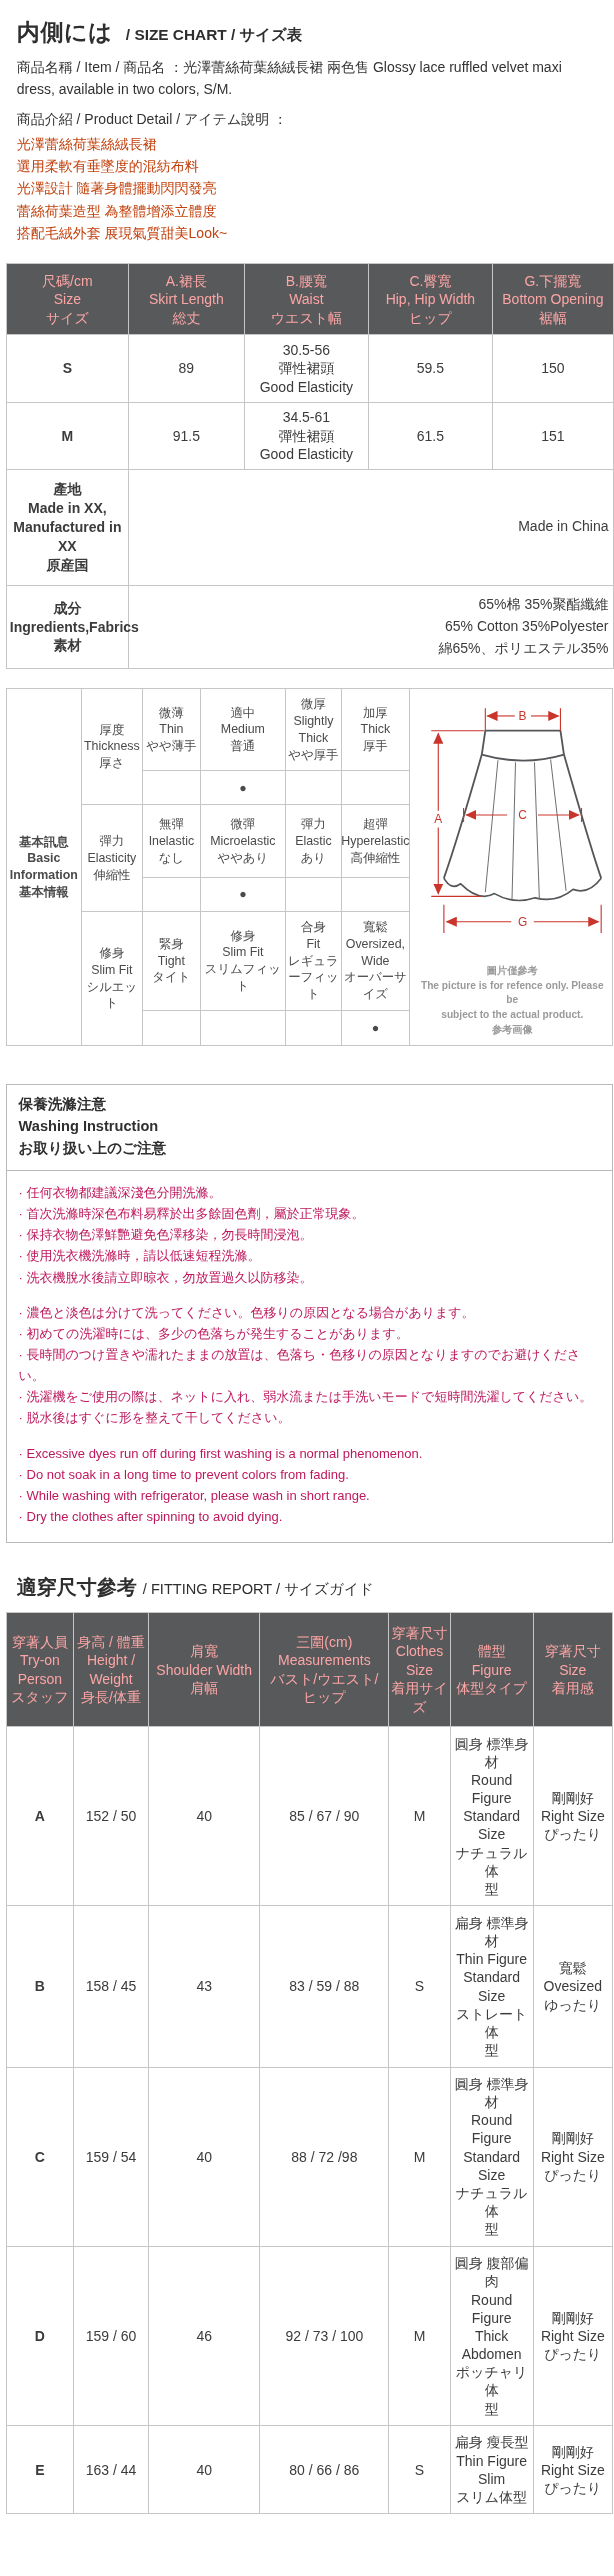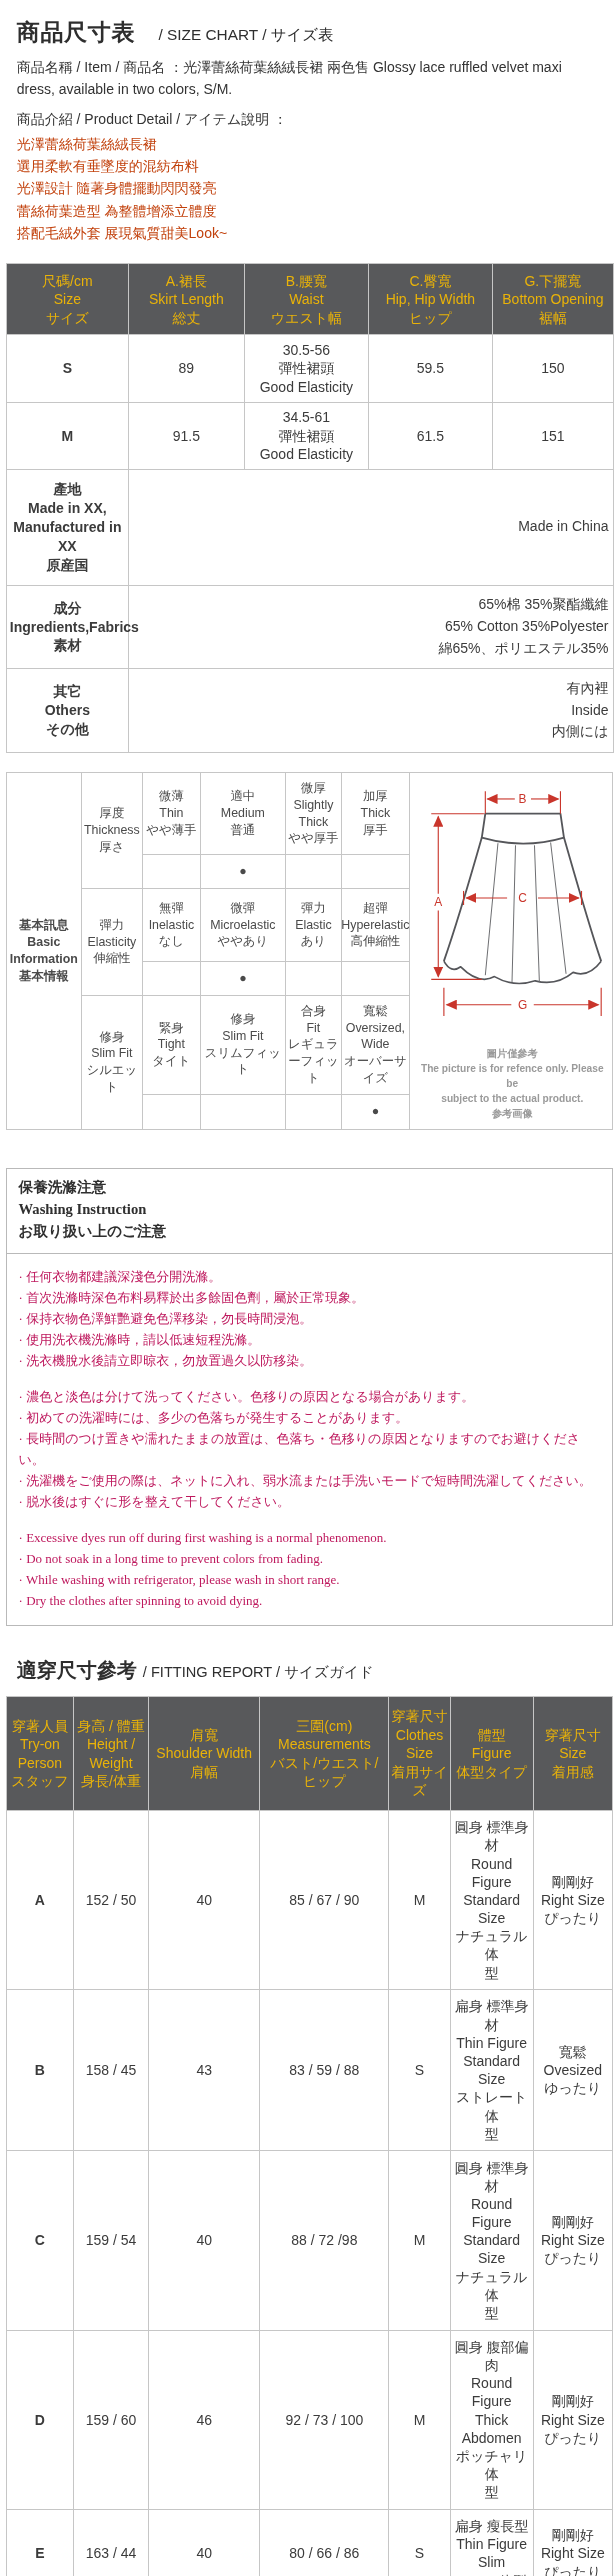--- a/index.html
+++ b/index.html
@@ -8,28 +8,28 @@
     width:614px; min-height:2576px;
     font-family:"Liberation Sans","DejaVu Sans",sans-serif;
     color:#3b3b3b;
   }
   .pre { white-space:pre-line; }
   .page { padding:13px 3.7px 29px 3.7px; }
 
   
   .top-block { padding:4.4px 13px 7.3px 13px; }
   .main-title { font-size:23px; font-weight:bold; color:#2e2e2e; display:inline; letter-spacing:0.7px; }
-  .main-title-rest { font-size:15.4px; font-weight:normal; color:#2e2e2e; display:inline; margin-left:20px; }
+  .main-title-rest { font-size:15.4px; font-weight:bold; color:#2e2e2e; display:inline; margin-left:10px; }
   .meta-line { font-size:14px; line-height:1.55; margin-top:8.8px; color:#333; }
   .detail-lines { font-size:14px; line-height:1.6; margin-top:1.5px; color:#c2410c; }
 
   
   table { border-collapse:collapse; width:607px; margin-left:2.2px; table-layout:fixed; }
   th, td { border:0.7px solid #c6c6c6; text-align:center; vertical-align:middle; font-size:14px; color:#3b3b3b; }
-  th { background:#58595b; color:#eab308; font-weight:normal; line-height:1.32; padding:7.3px 1.5px; }
+  th { background:#58595b; color:#fca5a5; font-weight:normal; line-height:1.32; padding:7.3px 1.5px; }
   td { line-height:1.3; padding:5.8px 2.9px; }
   .size-table { margin-top:11.7px; }
   .size-table td { height:53px; }
   .label-cell { font-weight:bold; line-height:1.35; padding:10.2px 2.9px; }
   .value-cell { text-align:right; padding:8.8px 4.4px 8.8px 10.2px; line-height:1.55; }
   .origin-row td { height:86px; }
 
   
   .basic-wrap { display:flex; border:0.7px solid #c6c6c6; width:607px; margin:19px 0 0 2.2px; }
   .basic-grid {
@@ -42,21 +42,21 @@
     font-size:12.4px; line-height:1.35; color:#4a4a4a; padding:5.8px 1.5px; }
   .bi-label { grid-row:1 / span 6; grid-column:1; font-weight:bold; font-size:13px; color:#2f2f2f; border-bottom:none !important; }
   .bi-attr { grid-column:2; grid-row:span 2; color:#4a4a4a; }
   .bi-attr.last, .bi-dot.r6 { border-bottom:none !important; }
   .bi-opt { min-height:70px; }
   .bi-dot { color:#8c8c8c; font-size:11px; }
   .diagram-cell { flex:1; display:flex; flex-direction:column; align-items:center; justify-content:center; padding:7.3px 4.4px; }
   .diagram-caption { font-size:10.2px; color:#9a9a9a; text-align:center; line-height:1.45; margin-top:10.2px;font-weight:bold; }
 
   
-  .wash-box { border:0.7px solid #b9b9b9; width:607px; margin:38px 0 0 2.2px;font-family:Liberation Serif, serif; }
+  .wash-box { border:0.7px solid #b9b9b9; width:607px; margin:38px 0 0 2.2px; }
   .wash-title { font-size:14.6px; font-weight:bold; line-height:1.5; padding:8.8px 11.7px 10.2px 11.7px; border-bottom:0.7px solid #b9b9b9; color:#2f2f2f; }
   .wash-body { padding:11.7px 11.7px 14.6px 11.7px; font-size:13px; line-height:1.62; color:#be185d; }
   .wash-group { margin-bottom:14.6px; }
   .wash-group:last-child { margin-bottom:0; }
 
   
   .fit-title-block { margin:31px 0 11.7px 13px; }
   .fit-title { font-size:20px; font-weight:bold; color:#2e2e2e; display:inline; }
   .fit-title-rest { font-size:14.6px; font-weight:normal; display:inline; margin-left:2.9px; color:#2e2e2e; }
   .fit-table th { padding:10.2px 1.5px; }
@@ -66,21 +66,21 @@
   .fit-table col.c7{width:79px}
   .person-cell { font-weight:bold; }
 </style>
 </head>
 <body>
 
 <div class="page">
 
   <div class="top-block">
     <div>
-      <span class="main-title">商品尺寸表</span>
+      <span class="main-title">内側には</span>
       <span class="main-title-rest">/ SIZE CHART / サイズ表</span>
     </div>
     <div class="meta-line">
       <span>商品名稱 / Item / 商品名 ：</span><span>光澤蕾絲荷葉絲絨長裙 兩色售 Glossy lace ruffled velvet maxi dress, available in two colors, S/M.</span>
     </div>
     <div class="meta-line">商品介紹 / Product Detail / アイテム說明 ：</div>
     <div class="detail-lines pre">光澤蕾絲荷葉絲絨長裙
 選用柔軟有垂墜度的混紡布料
 光澤設計 隨著身體擺動閃閃發亮
 蕾絲荷葉造型 為整體增添立體度
@@ -139,28 +139,20 @@
 原産国</td>
       <td class="value-cell" colspan="4">Made in China</td>
     </tr>
     <tr>
       <td class="label-cell pre">成分
 Ingredients,Fabrics
 素材</td>
       <td class="value-cell pre" colspan="4">65%棉 35%聚酯纖維
 65% Cotton 35%Polyester
 綿65%、ポリエステル35%</td>
-    </tr>
-    <tr>
-      <td class="label-cell pre">其它
-Others
-その他</td>
-      <td class="value-cell pre" colspan="4">有內裡
-Inside
-内側には</td>
     </tr>
   </tbody>
     </table>
 
   <div class="basic-wrap">
     <div class="basic-grid">
       <div class="bi-label pre">基本訊息
 Basic
 Information
 基本情報</div>

